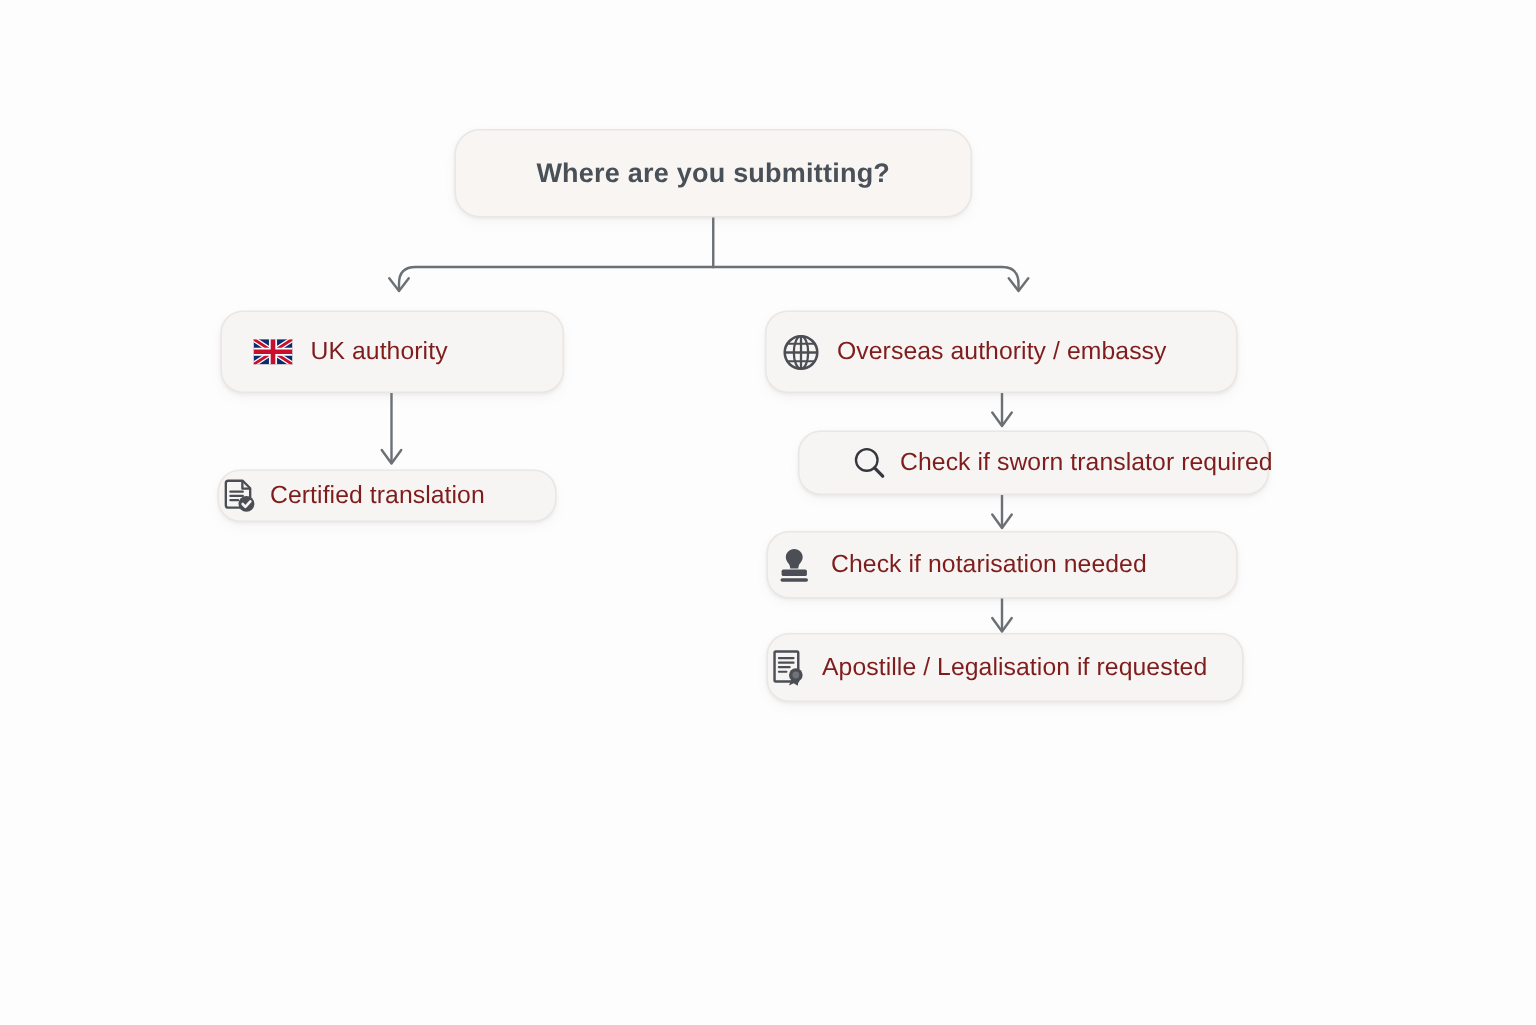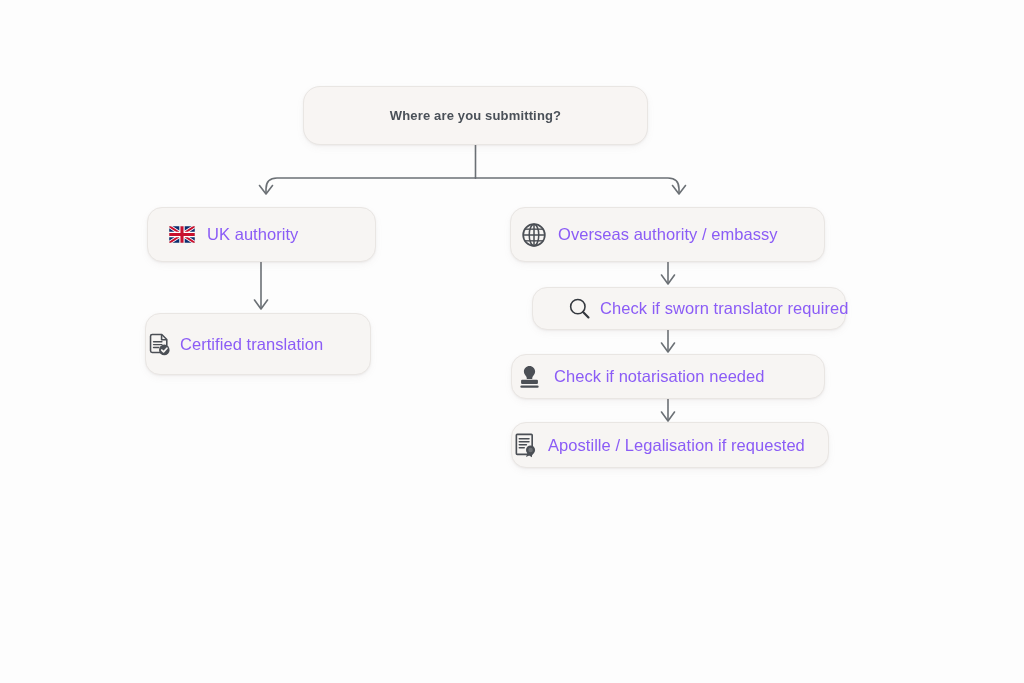--- a/index.html
+++ b/index.html
@@ -35,29 +35,29 @@
     border: 1px solid #e9e6e3;
     border-radius: 15px;
     box-shadow: 0 1px 2px rgba(140,130,125,0.10), 0 3px 7px rgba(150,140,135,0.07);
   }
   .node-root {
     justify-content: center;
     border-radius: 17px;
     background: #f8f5f3;
   }
   .node-label {
-    color: #8b5cf6;
+    color: #7f1d1d;
     font-size: 16.5px;
     font-weight: 400;
     letter-spacing: 0.05px;
     white-space: nowrap;
   }
   .node-root .node-label {
     color: #4a5058;
-    font-size: 13px;
+    font-size: 18px;
     font-weight: 600;
     letter-spacing: 0.15px;
   }
   .node-icon {
     display: flex;
     align-items: center;
     justify-content: center;
     flex: 0 0 auto;
   }
   .icon-svg {
@@ -103,21 +103,21 @@
         <path d="M0 0 L26 17 M26 0 L0 17" stroke="#ffffff" stroke-width="3.6"></path>
         <path d="M0 0 L26 17 M26 0 L0 17" stroke="#c8102e" stroke-width="1.9"></path>
         <path d="M13 0 L13 17 M0 8.5 L26 8.5" stroke="#ffffff" stroke-width="5.4"></path>
         <path d="M13 0 L13 17 M0 8.5 L26 8.5" stroke="#c8102e" stroke-width="3.1"></path>
         <rect x="0" y="0" width="26" height="17" fill="none" stroke="#d9d6d3" stroke-width="0.6"></rect>
       </svg>
     </span>
     <span class="node-label">UK authority</span>
   </div>
 
-  <div class="node" style="left:145px; top:313px; width:226px; height:62px; padding-left:0;">
+  <div class="node" style="left:145px; top:313px; width:226px; height:35px; padding-left:0;">
     <span class="node-icon" style="width:26px; height:26px; margin-right:8px;">
       <svg class="icon-svg" width="25" height="25" viewBox="0 0 24 24" aria-hidden="true">
         <path d="M5 2.4 h9.2 L19 7.2 V18 a1.6 1.6 0 0 1 -1.6 1.6 H5 A1.6 1.6 0 0 1 3.4 18 V4 A1.6 1.6 0 0 1 5 2.4 Z" fill="none" stroke="#4b4f55" stroke-width="1.5" stroke-linejoin="round"></path>
         <path d="M14 2.6 V7.4 h4.7" fill="none" stroke="#4b4f55" stroke-width="1.5" stroke-linejoin="round"></path>
         <path d="M6.3 9.4 h8 M6.3 12.1 h8 M6.3 14.8 h5" stroke="#4b4f55" stroke-width="1.4" stroke-linecap="round"></path>
         <circle cx="16.6" cy="17.2" r="5.1" fill="#4b4f55"></circle>
         <path d="M14.2 17.3 l1.7 1.8 l3.2 -3.5" fill="none" stroke="#f7f5f3" stroke-width="1.7" stroke-linecap="round" stroke-linejoin="round"></path>
       </svg>
     </span>
     <span class="node-label">Certified translation</span>

